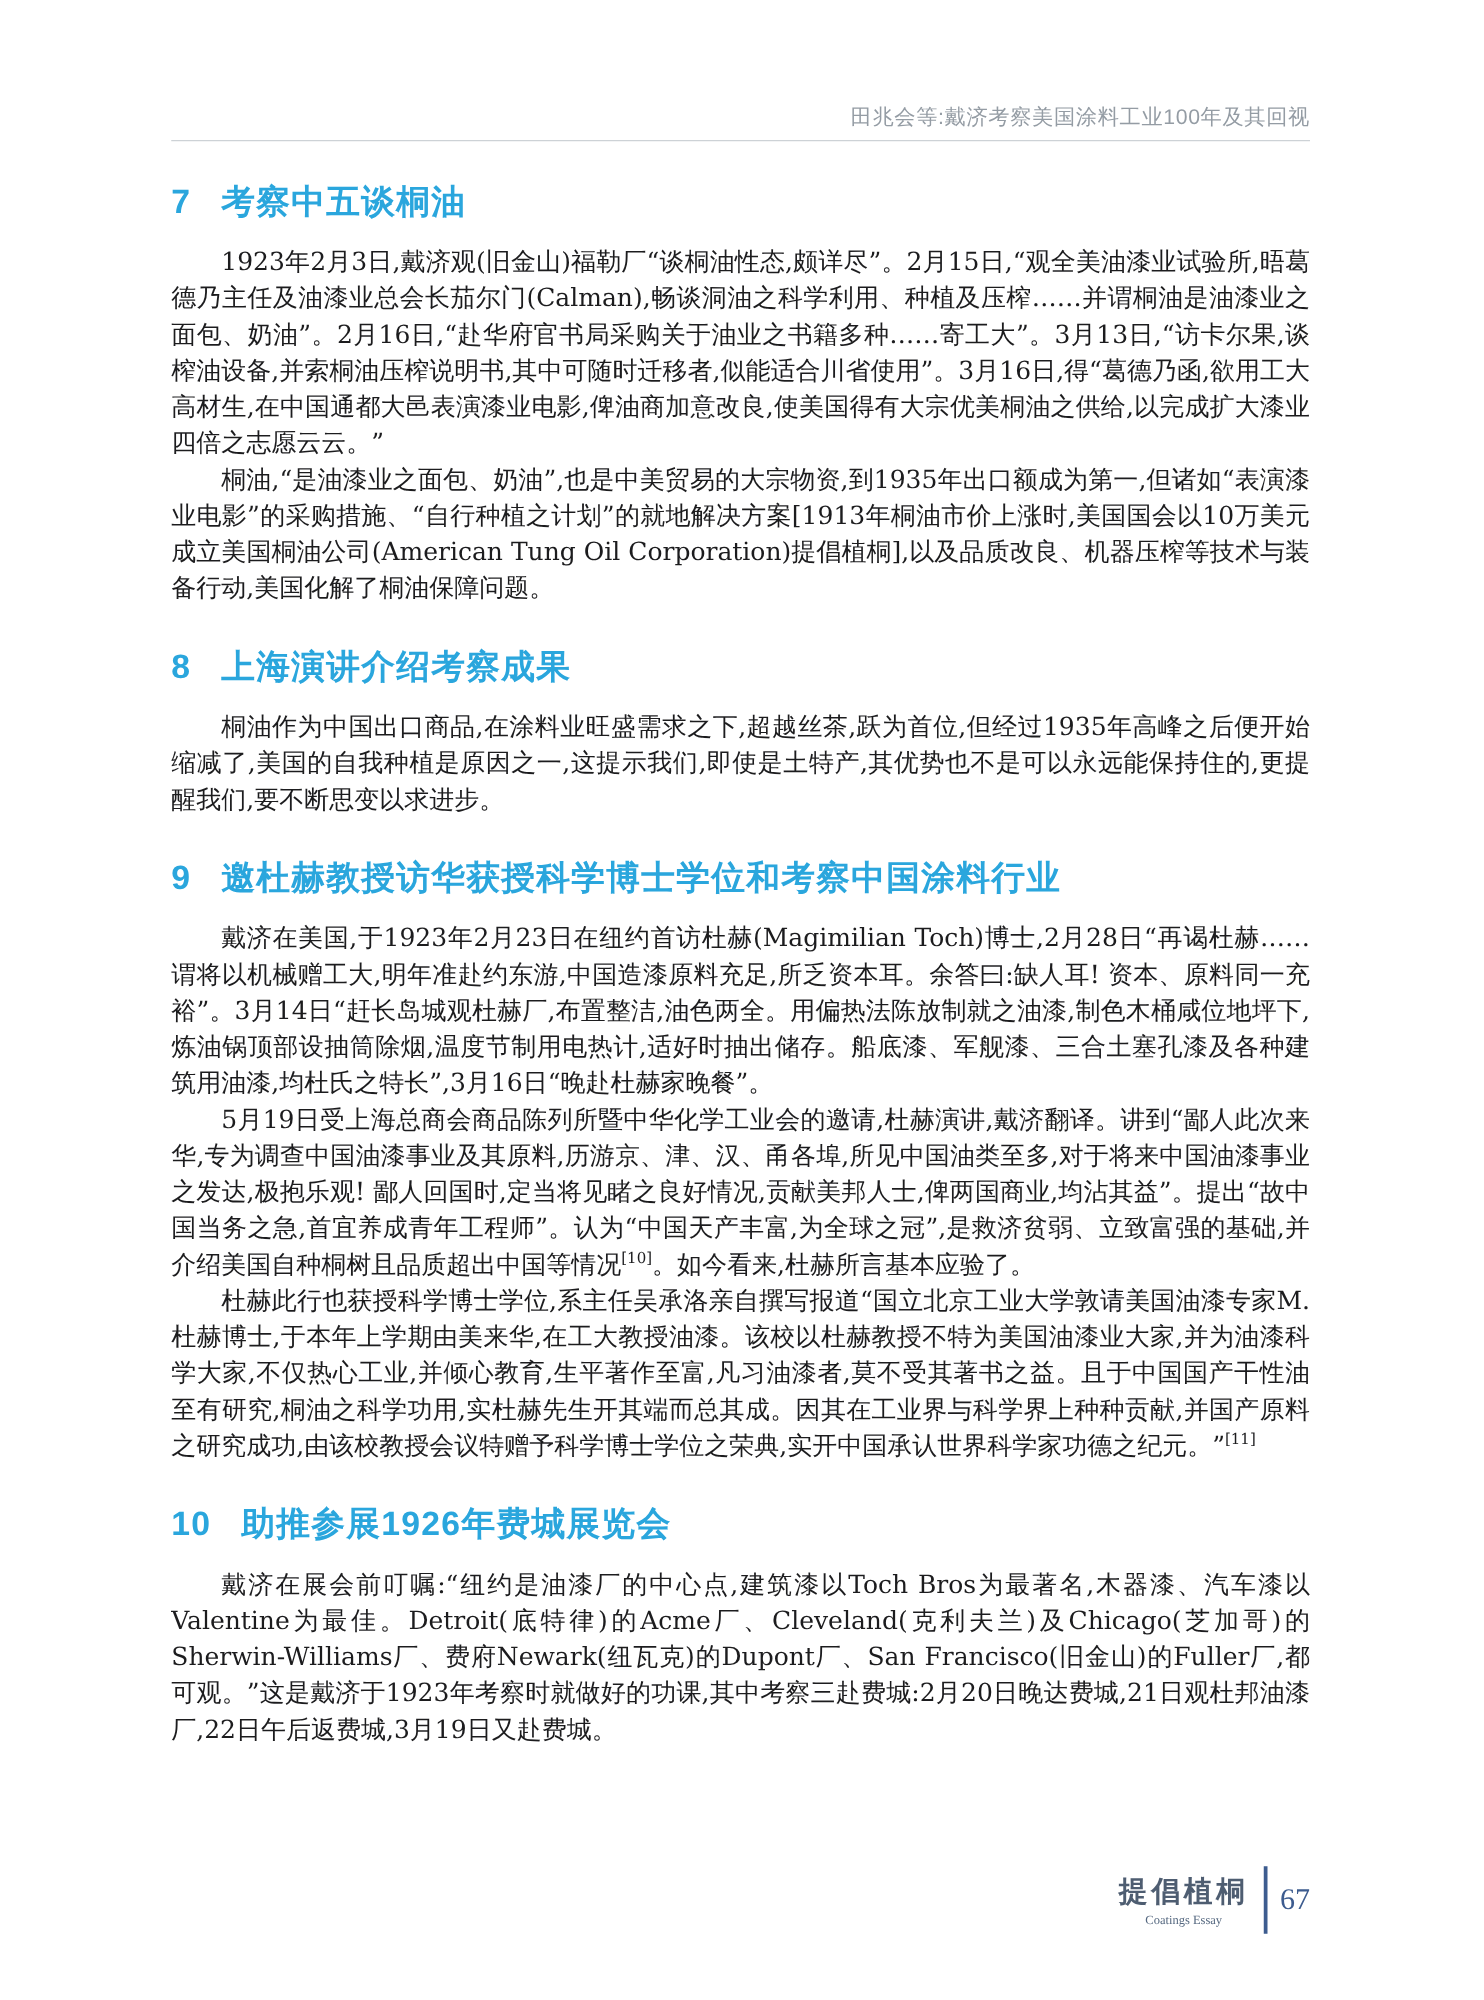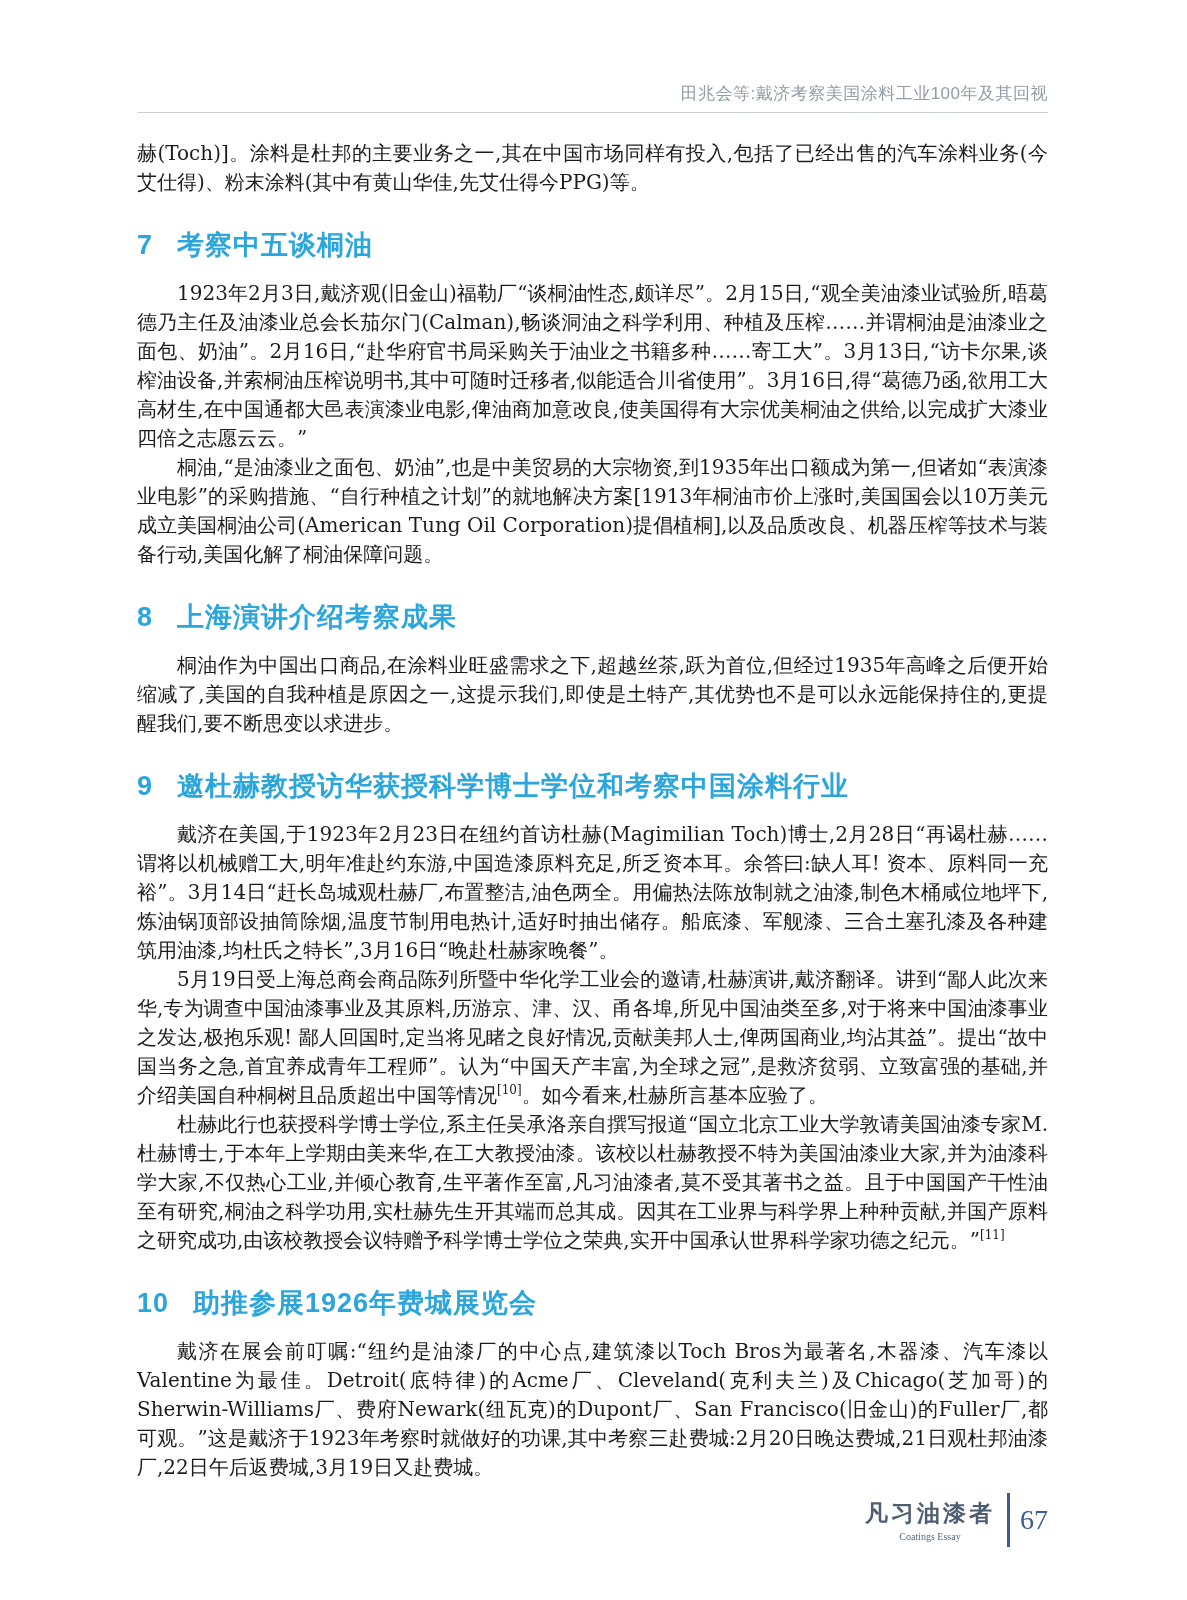--- a/index.html
+++ b/index.html
@@ -89,52 +89,51 @@
     margin-top:2px;
     font-family:"Liberation Serif","DejaVu Serif",serif;
   }
   .footer-bar{
     width:3px;
     height:54px;
     background:var(--footer-accent,#3d5c8f);
     margin-right:10px;
   }
   .footer-page{
-    font-size:28px;
+    font-size:24px;
     color:var(--footer-accent,#3d5c8f);
     margin-top:0;
     font-family:"Liberation Serif","DejaVu Serif",serif;
   }
 </style>
 </head>
 <body>
 
 <div class="page">
   <div class="content">
     <div class="running-head">
       <span>田兆会等:戴济考察美国涂料工业100年及其回视</span>
     </div>
     <hr class="head-rule">
     <div id="sections-container">
-        <p class="body-para continuation">赫(Toch)]。涂料是杜邦的主要业务之一,其在中国市场同样有投入,包括了已经出售的汽车涂料业务(今艾仕得)、粉末涂料(其中有黄山华佳,先艾仕得今PPG)等。</p>
         <div class="section-heading"><span class="heading-number">7</span><span class="heading-title">考察中五谈桐油</span></div>
         <p class="body-para">1923年2月3日,戴济观(旧金山)福勒厂“谈桐油性态,颇详尽”。2月15日,“观全美油漆业试验所,晤葛德乃主任及油漆业总会长茄尔门(Calman),畅谈洞油之科学利用、种植及压榨……并谓桐油是油漆业之面包、奶油”。2月16日,“赴华府官书局采购关于油业之书籍多种……寄工大”。3月13日,“访卡尔果,谈榨油设备,并索桐油压榨说明书,其中可随时迁移者,似能适合川省使用”。3月16日,得“葛德乃函,欲用工大高材生,在中国通都大邑表演漆业电影,俾油商加意改良,使美国得有大宗优美桐油之供给,以完成扩大漆业四倍之志愿云云。”</p>
         <p class="body-para">桐油,“是油漆业之面包、奶油”,也是中美贸易的大宗物资,到1935年出口额成为第一,但诸如“表演漆业电影”的采购措施、“自行种植之计划”的就地解决方案[1913年桐油市价上涨时,美国国会以10万美元成立美国桐油公司(American Tung Oil Corporation)提倡植桐],以及品质改良、机器压榨等技术与装备行动,美国化解了桐油保障问题。</p>
         <div class="section-heading"><span class="heading-number">8</span><span class="heading-title">上海演讲介绍考察成果</span></div>
         <p class="body-para">桐油作为中国出口商品,在涂料业旺盛需求之下,超越丝茶,跃为首位,但经过1935年高峰之后便开始缩减了,美国的自我种植是原因之一,这提示我们,即使是土特产,其优势也不是可以永远能保持住的,更提醒我们,要不断思变以求进步。</p>
         <div class="section-heading"><span class="heading-number">9</span><span class="heading-title">邀杜赫教授访华获授科学博士学位和考察中国涂料行业</span></div>
         <p class="body-para">戴济在美国,于1923年2月23日在纽约首访杜赫(Magimilian Toch)博士,2月28日“再谒杜赫……谓将以机械赠工大,明年准赴约东游,中国造漆原料充足,所乏资本耳。余答曰:缺人耳! 资本、原料同一充裕”。3月14日“赶长岛城观杜赫厂,布置整洁,油色两全。用偏热法陈放制就之油漆,制色木桶咸位地坪下,炼油锅顶部设抽筒除烟,温度节制用电热计,适好时抽出储存。船底漆、军舰漆、三合土塞孔漆及各种建筑用油漆,均杜氏之特长”,3月16日“晚赴杜赫家晚餐”。</p>
         <p class="body-para">5月19日受上海总商会商品陈列所暨中华化学工业会的邀请,杜赫演讲,戴济翻译。讲到“鄙人此次来华,专为调查中国油漆事业及其原料,历游京、津、汉、甬各埠,所见中国油类至多,对于将来中国油漆事业之发达,极抱乐观! 鄙人回国时,定当将见睹之良好情况,贡献美邦人士,俾两国商业,均沾其益”。提出“故中国当务之急,首宜养成青年工程师”。认为“中国天产丰富,为全球之冠”,是救济贫弱、立致富强的基础,并介绍美国自种桐树且品质超出中国等情况<sup class="cite">[10]</sup>。如今看来,杜赫所言基本应验了。</p>
         <p class="body-para">杜赫此行也获授科学博士学位,系主任吴承洛亲自撰写报道“国立北京工业大学敦请美国油漆专家M.杜赫博士,于本年上学期由美来华,在工大教授油漆。该校以杜赫教授不特为美国油漆业大家,并为油漆科学大家,不仅热心工业,并倾心教育,生平著作至富,凡习油漆者,莫不受其著书之益。且于中国国产干性油至有研究,桐油之科学功用,实杜赫先生开其端而总其成。因其在工业界与科学界上种种贡献,并国产原料之研究成功,由该校教授会议特赠予科学博士学位之荣典,实开中国承认世界科学家功德之纪元。”<sup class="cite">[11]</sup></p>
         <div class="section-heading"><span class="heading-number">10</span><span class="heading-title">助推参展1926年费城展览会</span></div>
         <p class="body-para">戴济在展会前叮嘱:“纽约是油漆厂的中心点,建筑漆以Toch Bros为最著名,木器漆、汽车漆以Valentine为最佳。Detroit(底特律)的Acme厂、Cleveland(克利夫兰)及Chicago(芝加哥)的Sherwin-Williams厂、费府Newark(纽瓦克)的Dupont厂、San Francisco(旧金山)的Fuller厂,都可观。”这是戴济于1923年考察时就做好的功课,其中考察三赴费城:2月20日晚达费城,21日观杜邦油漆厂,22日午后返费城,3月19日又赴费城。</p>
       </div>
   </div>
 
   <div class="footer">
     <div class="footer-journal">
-      <div class="journal-cn">凡习油漆者</div>
+      <div class="journal-cn">提倡植桐</div>
       <div class="journal-en">Coatings Essay</div>
     </div>
     <div class="footer-bar"></div>
     <div class="footer-page">67</div>
   </div>
 </div>
 
 </body></html>

